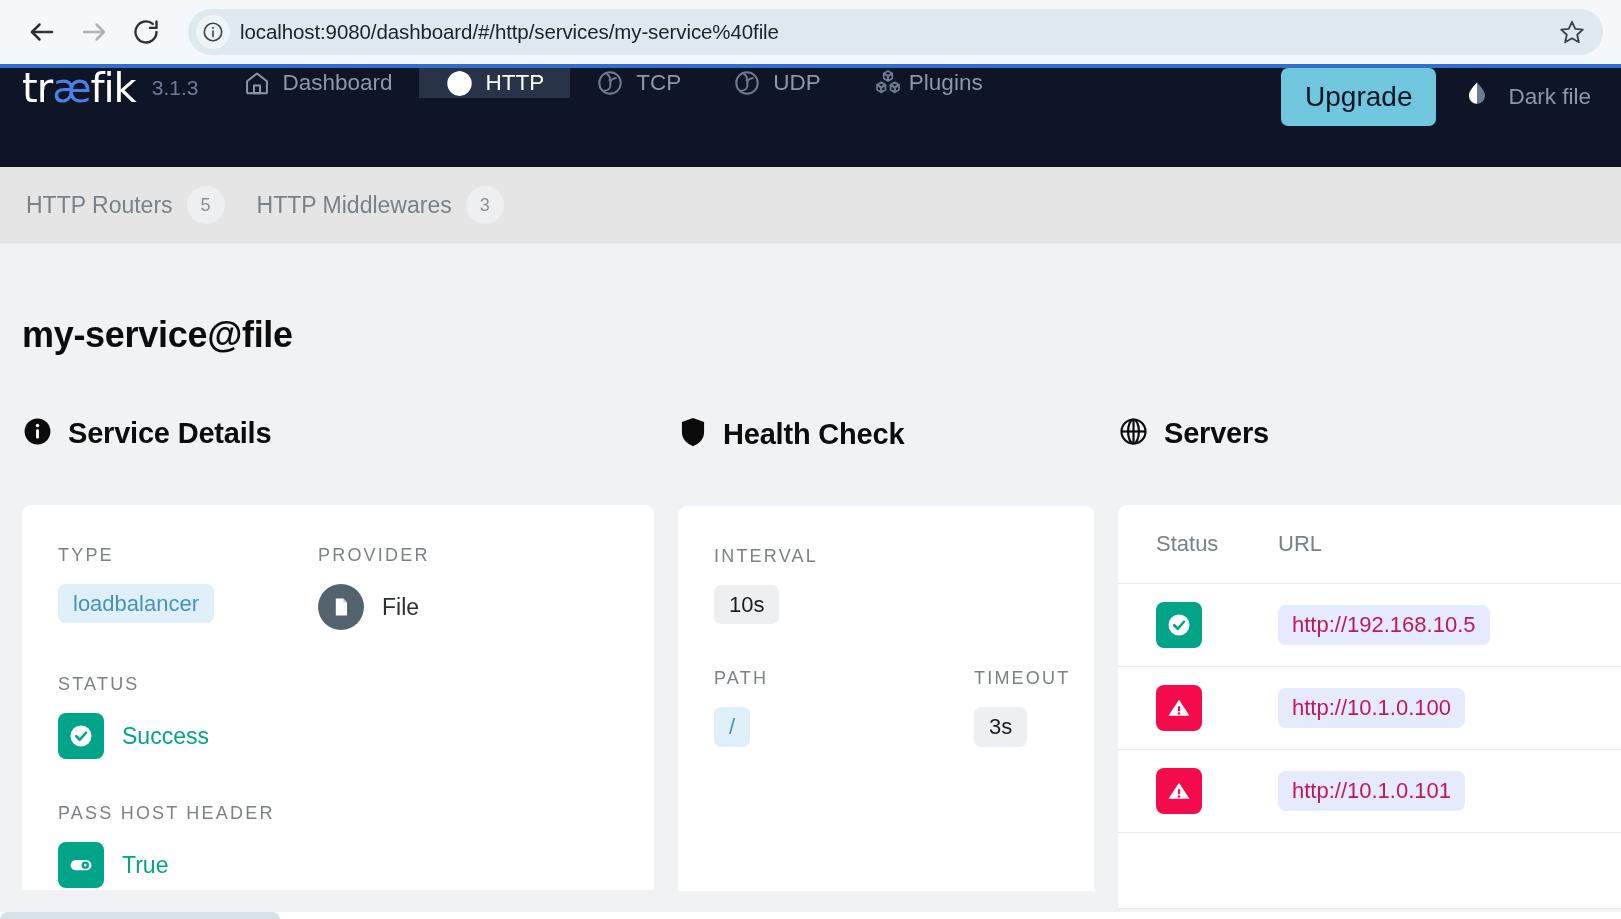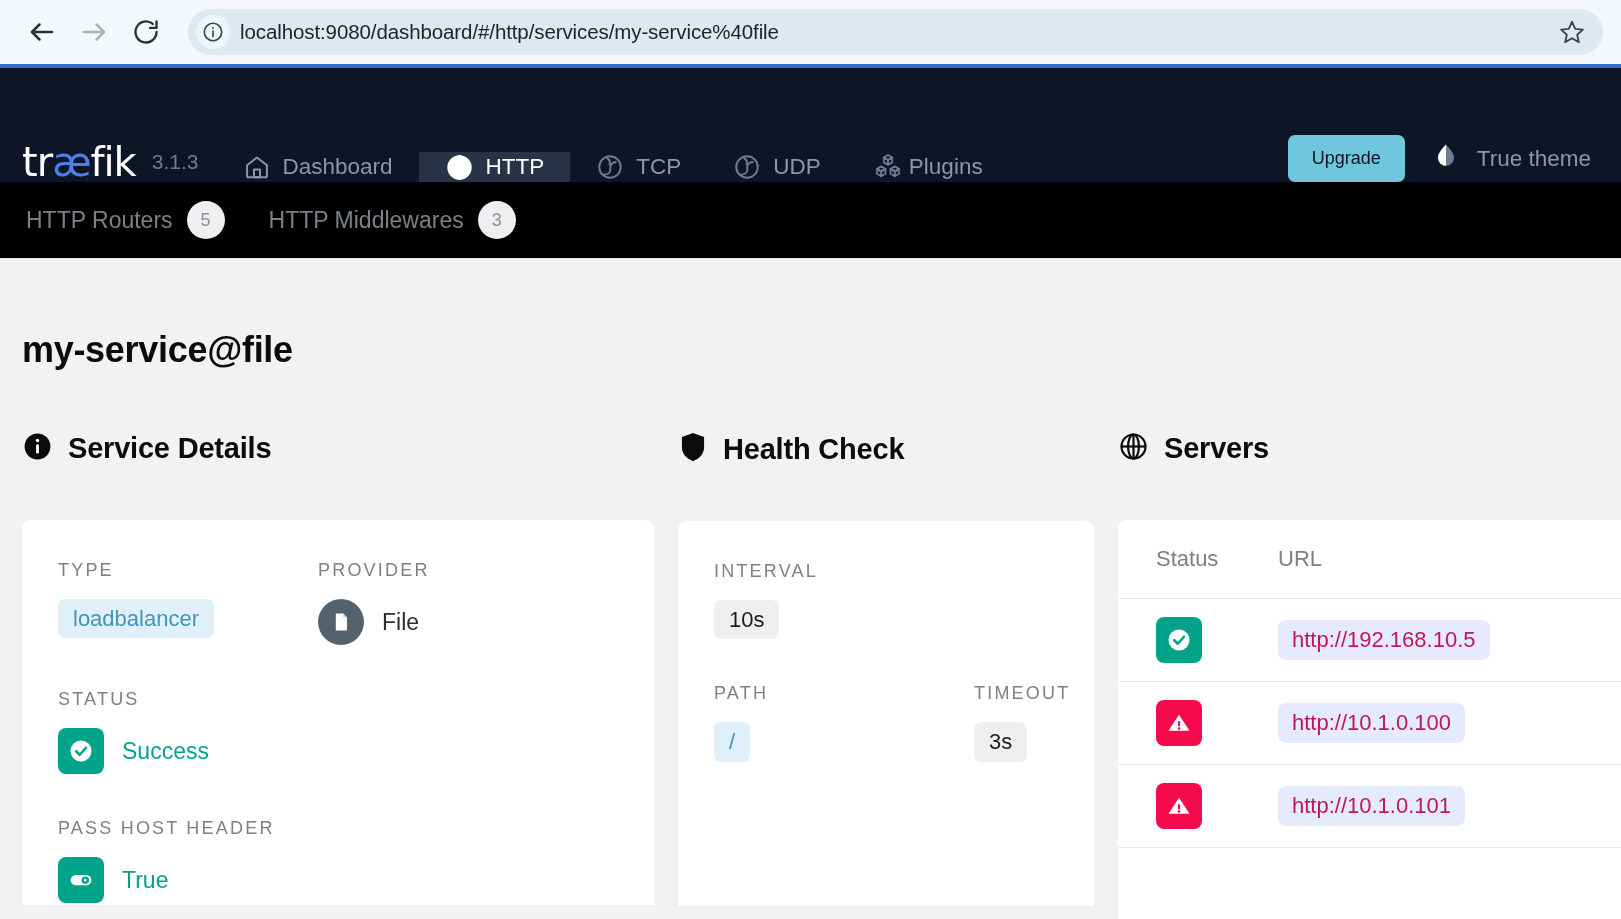--- a/index.html
+++ b/index.html
@@ -62,24 +62,24 @@
     width: 34px; height: 34px;
     display: flex; align-items: center; justify-content: center;
     flex: 0 0 auto;
     cursor: pointer;
   }
 
   .chrome-underline { height: 4px; background: #2f6fd0; }
 
   
   .topnav {
-    height: 114px;
+    height: 99px;
     background: #0d1527;
     display: flex;
-    align-items: flex-end;
+    align-items: flex-start;
     padding-left: 22px;
     color: #8d97ab;
     position: relative;
   }
   .brand {
     display: flex; align-items: center; gap: 16px;
     padding-right: 18px;
   }
   .logo-text {
     font-family: "DejaVu Sans", sans-serif;
@@ -106,40 +106,40 @@
   .nav-icon { display: flex; align-items: center; }
 
   .nav-right {
     margin-left: auto;
     display: flex; align-items: center; gap: 26px;
     padding-right: 30px;
   }
   .upgrade-btn {
     background: #6fc6dd;
     color: #0d1527;
-    font-size: 18px;
+    font-size: 28px;
     padding: 13px 24px;
     border-radius: 7px;
     border: none;
     cursor: pointer;
     font-family: "Liberation Sans", sans-serif;
   }
   .theme-toggle {
     display: flex; align-items: center; gap: 16px;
     font-size: 22.5px; color: #8d97ab;
     cursor: pointer;
   }
 
   
   .subtabs {
     height: 77px;
-    background: #000000;
+    background: #e5e5e5;
     display: flex; align-items: center;
     padding-left: 22px;
-    gap: 36px;
+    gap: 24px;
     border-bottom: 1px solid #e8eaec;
   }
   .subtab {
     display: flex; align-items: center; gap: 14px;
     font-size: 23px;
     color: #7a8187;
     cursor: pointer;
     padding: 8px 4px;
     white-space: nowrap;
   }
@@ -398,21 +398,21 @@
 
   <div class="nav-right">
     <button class="upgrade-btn">Upgrade</button>
     <div class="theme-toggle">
       <span>
         <svg width="30" height="30" viewBox="0 0 24 24">
           <path d="M12 2.8c4 4.4 6.4 7.3 6.4 10.6A6.4 6.4 0 0 1 12 19.8 6.4 6.4 0 0 1 5.6 13.4C5.6 10.1 8 7.2 12 2.8z" fill="#6f7b92"></path>
           <path d="M12 2.8v17A6.4 6.4 0 0 1 5.6 13.4C5.6 10.1 8 7.2 12 2.8z" fill="#ffffff"></path>
         </svg>
       </span>
-      <span>True theme</span>
+      <span>Dark file</span>
     </div>
   </div>
 </div>
 
 <div class="subtabs">
   <div class="subtab">
     <span>HTTP Routers</span>
     <span class="subtab-badge">5</span>
   </div>
   <div class="subtab">

